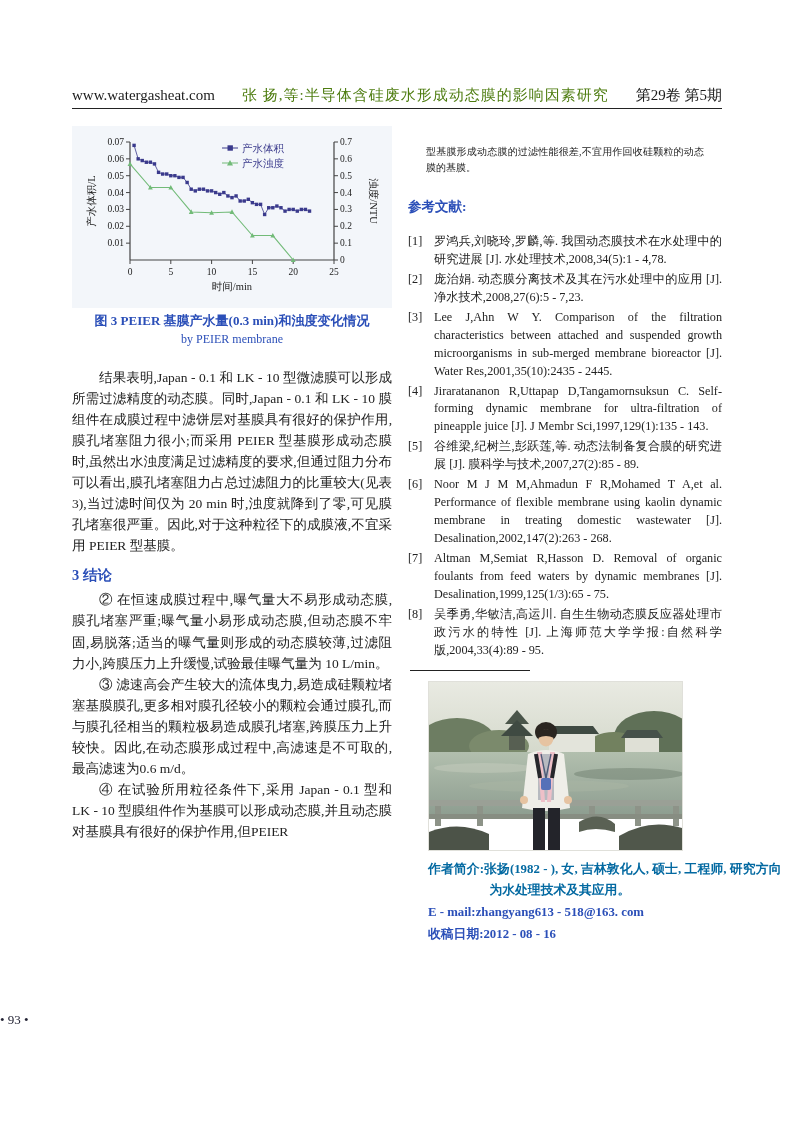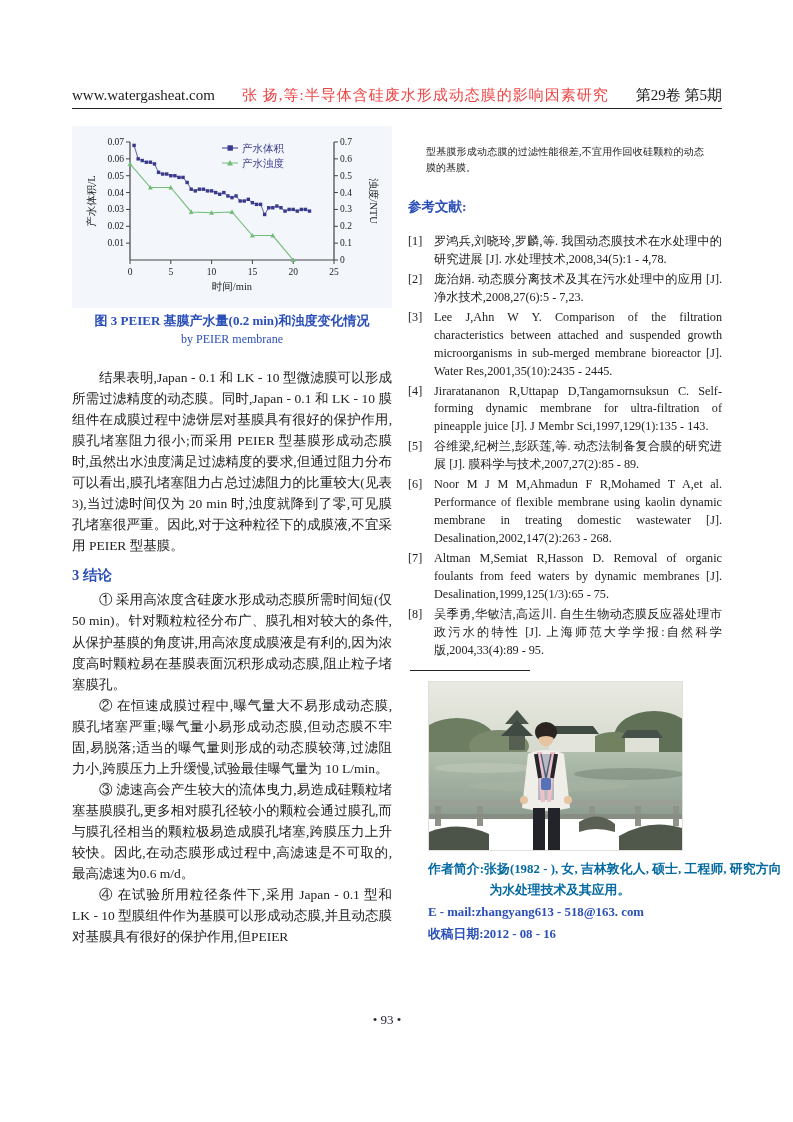--- a/index.html
+++ b/index.html
@@ -6,21 +6,21 @@
   .page{
     position:relative;width:793px;height:1122px;background:#fff;
     font-family:"Liberation Serif","DejaVu Serif",serif;color:#222;
     overflow:hidden;box-sizing:border-box;
   }
   .header{
     position:absolute;top:86px;left:72px;width:650px;
     display:flex;justify-content:space-between;align-items:baseline;
     font-size:15px;color:#1b1b1b;
   }
-  .header .center{color:#ef4444;letter-spacing:1px;text-align:center;}
+  .header .center{color:#4d7c0f;letter-spacing:1px;text-align:center;}
   .header-rule{position:absolute;top:108px;left:72px;width:650px;border-top:1.6px solid #222;}
   .columns{
     position:absolute;top:126px;left:72px;width:650px;
     display:flex;gap:16px;
   }
   .col-left{width:320px;}
   .col-right{width:314px;}
   .figure-block{background:#f3f6fa;padding:4px 0 2px 0;}
   .figure-block svg{display:block;margin:0 auto;}
   .caption-cn{color:#2b4fb8;font-weight:bold;font-size:13px;text-align:center;margin-top:4px;}
@@ -31,21 +31,21 @@
   .continuation{font-size:10px;line-height:1.6;text-align:justify;margin:18px;}
   .refs-heading{color:#2b4fb8;font-weight:bold;font-size:13.5px;margin:22px 0 17px 0;}
   .ref-row{display:flex;font-size:12.2px;line-height:1.47;margin-bottom:2px;}
   .ref-num{width:26px;flex:0 0 26px;}
   .ref-text{flex:1;text-align:justify;}
   .footnote-sep{width:120px;border-top:1.6px solid #222;margin:10px 0 10px 2px;}
   .photo-wrap{margin:2px 0 8px 20px;border:1px solid #e0e0da;width:253px;height:168px;}
   .bio{color:#0369a1;font-size:12.8px;line-height:1.7;font-weight:bold;
        padding-left:4.8em;text-indent:-4.8em;margin:4px 0 0 20px;width:292px;text-align:justify;}
   .bio-line{color:#2b4fb8;font-size:12.8px;line-height:1.7;font-weight:bold;margin-left:20px;}
-  .footer{position:absolute;top:1012px;left:0;width:774px;text-align:center;
+  .footer{position:absolute;top:1012px;left:0;width:774px;text-align:left;
           font-size:13px;color:#223;}
 </style>
 </head>
 <body>
 
 <div class="page">
 
   <div class="header">
     <span>www.watergasheat.com</span>
     <span class="center">张  扬,等:半导体含硅废水形成动态膜的影响因素研究</span>
@@ -162,29 +162,28 @@
             <path d="M190.79999999999998,102.95714285714287 L193.2,107.55714285714286 L188.39999999999998,107.55714285714286 Z" fill="#72bb78"></path>
             <path d="M211.20000000000002,127.4 L213.60000000000002,132 L208.8,132 Z" fill="#72bb78"></path>
             <line x1="140" y1="18" x2="156" y2="18" stroke="#3a3a8c" stroke-width="1"></line>
             <rect x="145.5" y="15.3" width="5.4" height="5.4" fill="#3a3a8c"></rect>
             <text x="160" y="21.5" font-size="10.5" fill="#3a3a8c" font-family="&quot;Liberation Serif&quot;,&quot;DejaVu Serif&quot;,serif">产水体积</text>
             <line x1="140" y1="33" x2="156" y2="33" stroke="#72bb78" stroke-width="1"></line>
             <path d="M148,30 L151,35.4 L145,35.4 Z" fill="#72bb78"></path>
             <text x="160" y="36.5" font-size="10.5" fill="#3a3a8c" font-family="&quot;Liberation Serif&quot;,&quot;DejaVu Serif&quot;,serif">产水浊度</text>
           </svg>
       </div>
-      <div class="caption-cn">图 3  PEIER 基膜产水量(0.2 min)和浊度变化情况</div>
+      <div class="caption-cn">图 3  PEIER 基膜产水量(0.3 min)和浊度变化情况</div>
       <div class="caption-en">by PEIER membrane</div>
 
       <p class="para">结果表明,Japan - 0.1 和 LK - 10 型微滤膜可以形成所需过滤精度的动态膜。同时,Japan - 0.1 和 LK - 10 膜组件在成膜过程中滤饼层对基膜具有很好的保护作用,膜孔堵塞阻力很小;而采用 PEIER 型基膜形成动态膜时,虽然出水浊度满足过滤精度的要求,但通过阻力分布可以看出,膜孔堵塞阻力占总过滤阻力的比重较大(见表 3),当过滤时间仅为 20 min 时,浊度就降到了零,可见膜孔堵塞很严重。因此,对于这种粒径下的成膜液,不宜采用 PEIER 型基膜。</p>
 
       <div class="section-heading">3  结论</div>
 
       <div>
-          <p class="concl-item">①  采用高浓度含硅废水形成动态膜所需时间短(仅 50 min)。针对颗粒粒径分布广、膜孔相对较大的条件,从保护基膜的角度讲,用高浓度成膜液是有利的,因为浓度高时颗粒易在基膜表面沉积形成动态膜,阻止粒子堵塞膜孔。</p>
           <p class="concl-item">②  在恒速成膜过程中,曝气量大不易形成动态膜,膜孔堵塞严重;曝气量小易形成动态膜,但动态膜不牢固,易脱落;适当的曝气量则形成的动态膜较薄,过滤阻力小,跨膜压力上升缓慢,试验最佳曝气量为 10 L/min。</p>
           <p class="concl-item">③  滤速高会产生较大的流体曳力,易造成硅颗粒堵塞基膜膜孔,更多相对膜孔径较小的颗粒会通过膜孔,而与膜孔径相当的颗粒极易造成膜孔堵塞,跨膜压力上升较快。因此,在动态膜形成过程中,高滤速是不可取的,最高滤速为0.6 m/d。</p>
           <p class="concl-item">④  在试验所用粒径条件下,采用 Japan - 0.1 型和 LK - 10 型膜组件作为基膜可以形成动态膜,并且动态膜对基膜具有很好的保护作用,但PEIER</p>
         </div>
     </div>
 
     <div class="col-right">
       <p class="continuation">型基膜形成动态膜的过滤性能很差,不宜用作回收硅颗粒的动态膜的基膜。</p>
 
       <div class="refs-heading">参考文献:</div>

